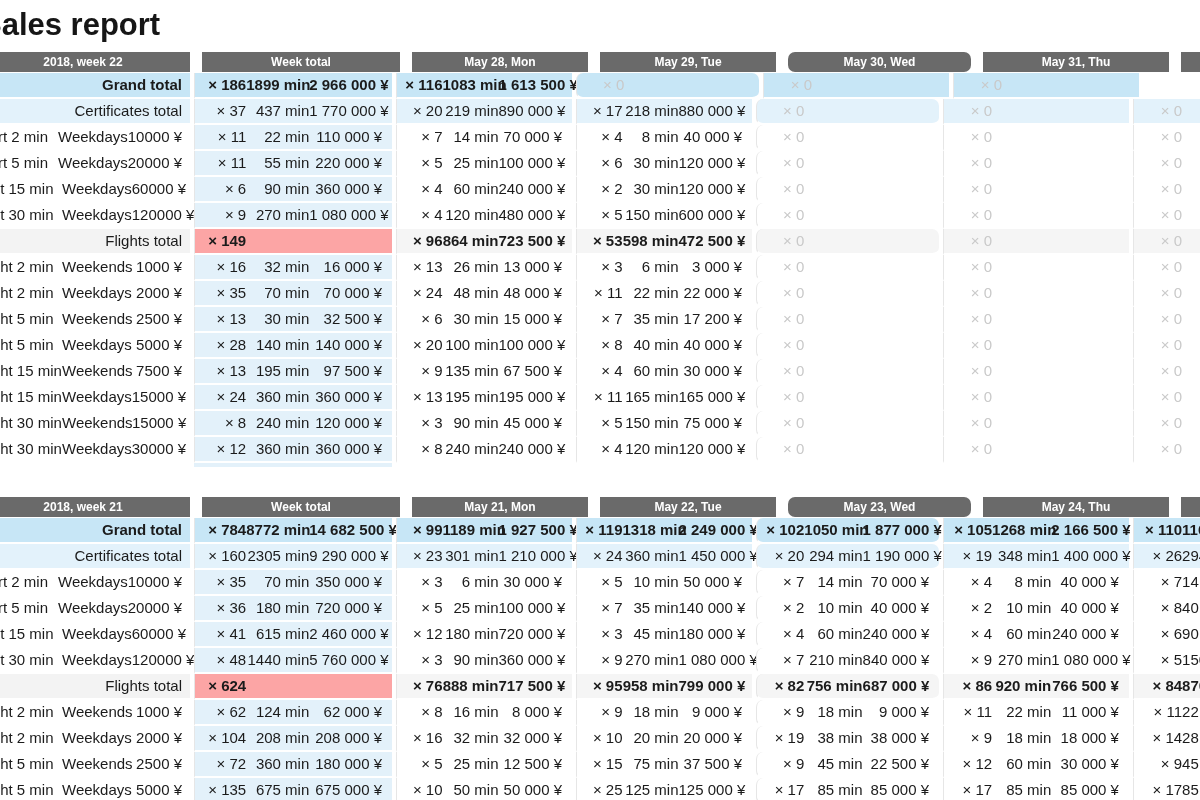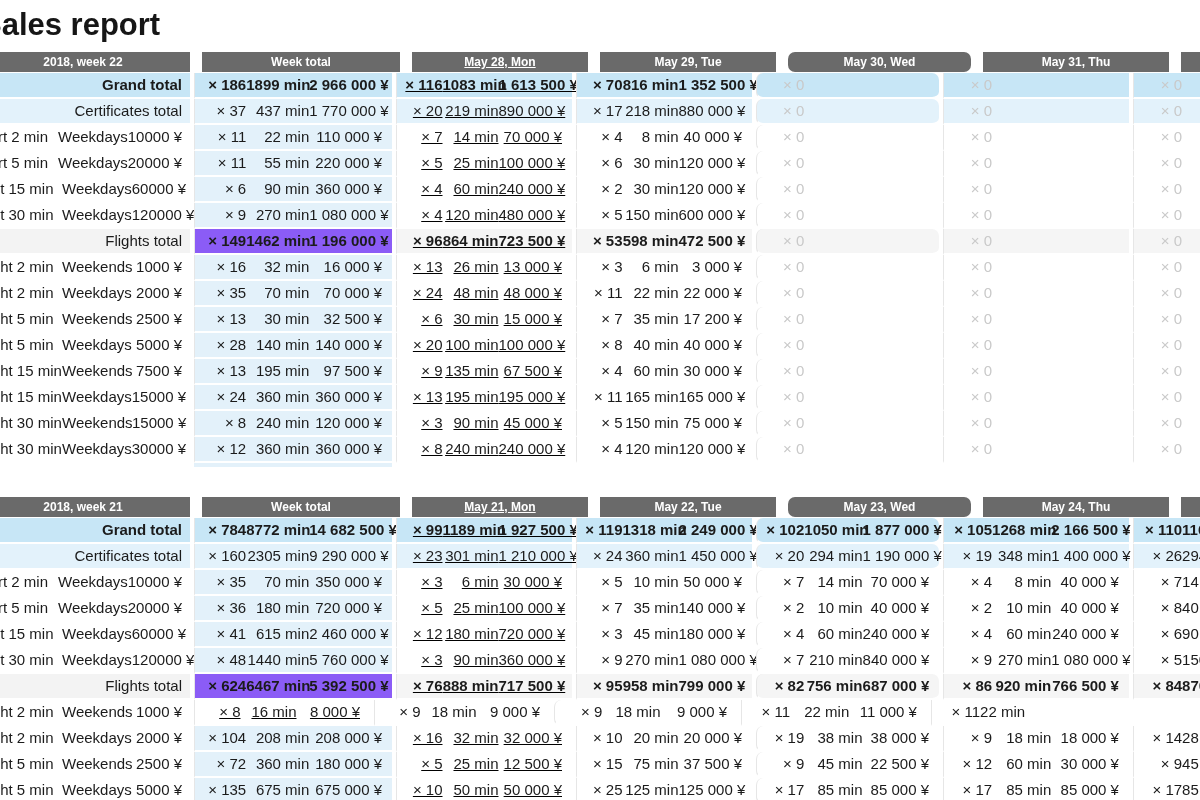--- a/index.html
+++ b/index.html
@@ -9,21 +9,21 @@
 
   .titlebar{height:52px;box-sizing:border-box;}
   .titlebar h1{margin:0;padding:8px 0 0 5px;font-size:31px;line-height:34px;
                font-weight:bold;color:#161616;white-space:nowrap;}
 
   .section + .section{margin-top:30px;}
 
   
   .g0{width:214px;}
   .g1{width:198px;}
-  .g2{width:176px;text-decoration:underline;}
+  .g2{width:176px;}
   .g3{width:176px;}
   .g4{width:183px;border-radius:7px;}
   .g5{width:186px;}
   .g6{width:186px;}
 
   
   .hrow{display:flex;height:20px;margin-bottom:1px;}
   .hcell{background:#6a6a6a;color:#fff;font-size:12px;font-weight:bold;
          display:flex;align-items:center;justify-content:center;
          box-sizing:border-box;margin-left:12px;white-space:nowrap;flex:none;}
@@ -53,21 +53,21 @@
   .r-item  .c-wt{background:#e3f1fa;}
   .r-item  .c-day{background:#ffffff;}
 
   .r-grand .c-label,.r-grand .vg{background:#c7e6f6;}
   .r-grand .v,.r-grand .l{font-weight:bold;}
 
   .r-cert  .c-label,.r-cert .vg{background:#e3f2fb;}
   .r-cert  .c-wt .v{font-weight:normal;}
 
   .r-flights .c-label{background:#f3f3f3;}
-  .r-flights .c-wt{background:#8b5cf6;}
+  .r-flights .c-wt{background:#fca5a5;flex-direction:column;}
   .r-flights .c-day{background:#f5f5f5;}
   .r-flights .v{font-weight:bold;}
 
   .vg.zero .v{color:#c9c9c9;font-weight:normal;}
 
   
   .spacer{display:flex;height:4px;}
   .spacer > div{margin-left:4px;flex:none;}
   .spacer > div:first-child{margin-left:0;}
   .sp-wt{background:#e3f1fa;}
@@ -98,25 +98,20 @@
             <div class="vg g1 c-wt">
               <span class="v v-count">× 186</span>
               <span class="v v-min">1899 min</span>
               <span class="v v-yen">2 966 000 ¥</span>
             </div>
             <div class="vg g2 c-day">
               <span class="v v-count">× 116</span>
               <span class="v v-min">1083 min</span>
               <span class="v v-yen">1 613 500 ¥</span>
             </div>
-            <div class="vg g3 c-day">
-              <span class="v v-count">× 70</span>
-              <span class="v v-min">816 min</span>
-              <span class="v v-yen">1 352 500 ¥</span>
-            </div>
             <div class="vg g4 c-day zero">
               <span class="v v-count">× 0</span>
               <span class="v v-min"></span>
               <span class="v v-yen"></span>
             </div>
             <div class="vg g5 c-day zero">
               <span class="v v-count">× 0</span>
               <span class="v v-min"></span>
               <span class="v v-yen"></span>
             </div>
@@ -890,20 +885,25 @@
               <span class="v v-count">× 84</span>
               <span class="v v-min">870 min</span>
             </div>
           </div>
           <div class="row r-item">
             <div class="c-label g0">
               <span class="l l-name">Flight 2 min</span>
               <span class="l l-type">Weekends</span>
               <span class="l l-price">1000 ¥</span>
             </div>
+            <div class="vg g1 c-wt">
+              <span class="v v-count">× 62</span>
+              <span class="v v-min">124 min</span>
+              <span class="v v-yen">62 000 ¥</span>
+            </div>
             <div class="vg g2 c-day">
               <span class="v v-count">× 8</span>
               <span class="v v-min">16 min</span>
               <span class="v v-yen">8 000 ¥</span>
             </div>
             <div class="vg g3 c-day">
               <span class="v v-count">× 9</span>
               <span class="v v-min">18 min</span>
               <span class="v v-yen">9 000 ¥</span>
             </div>

